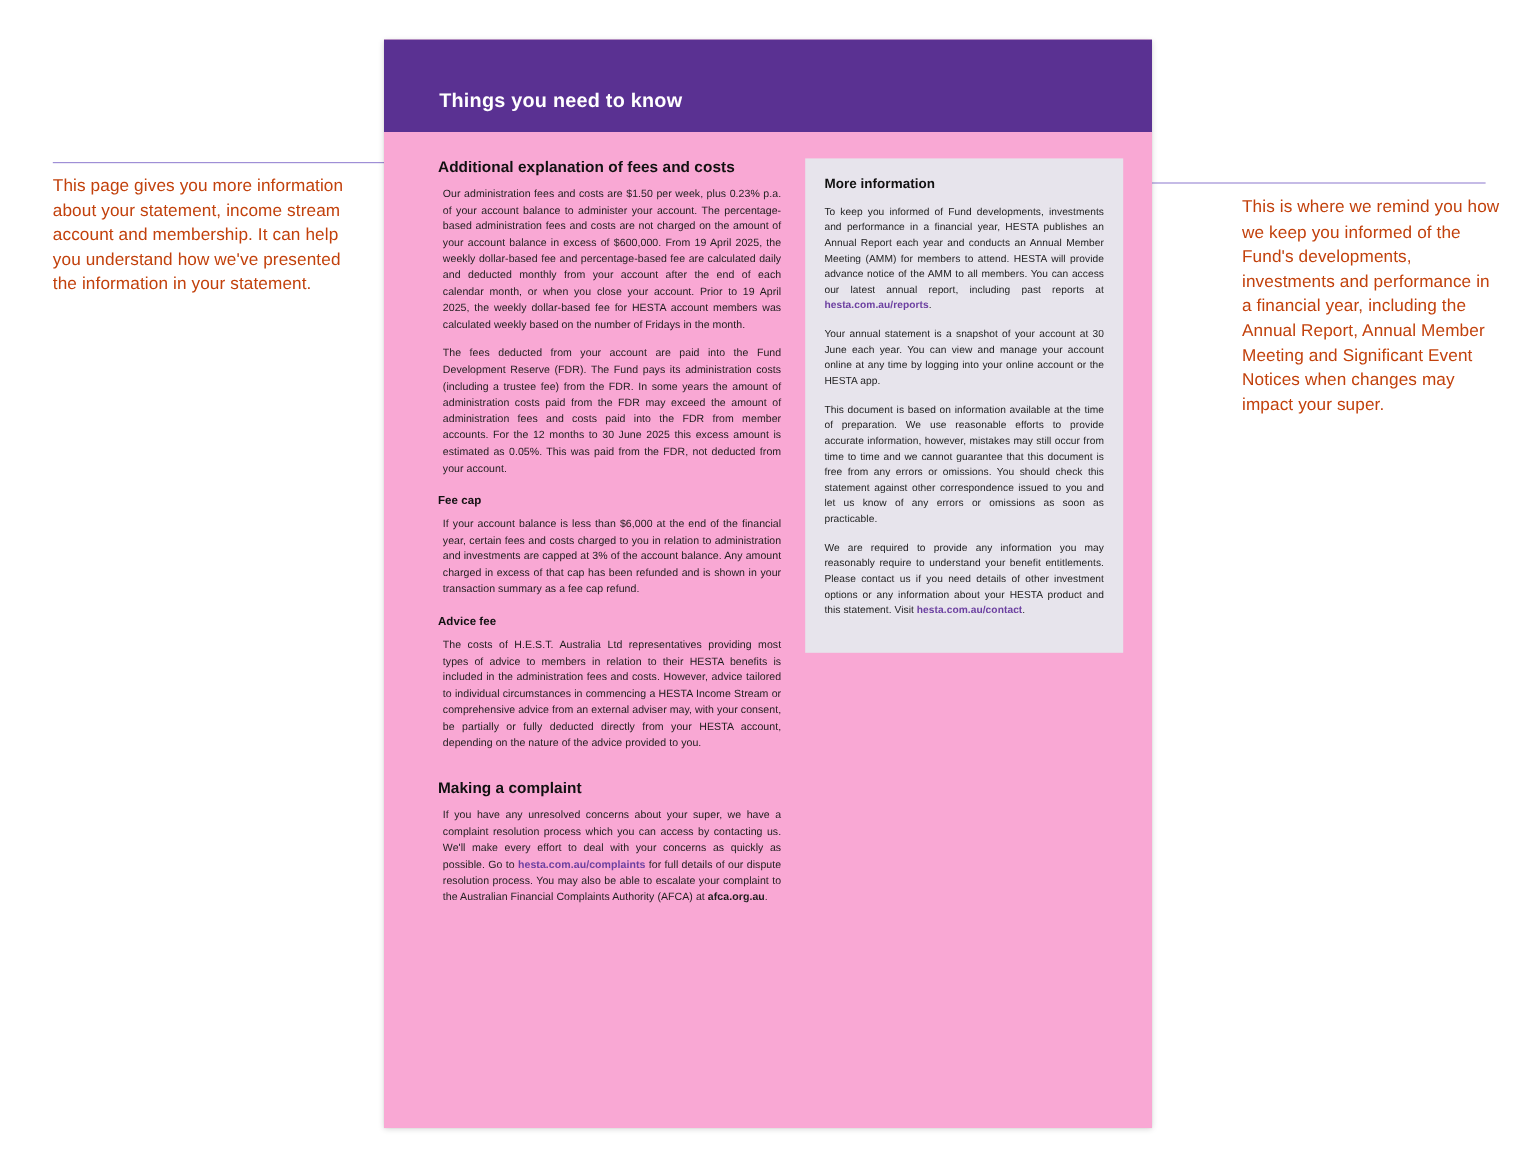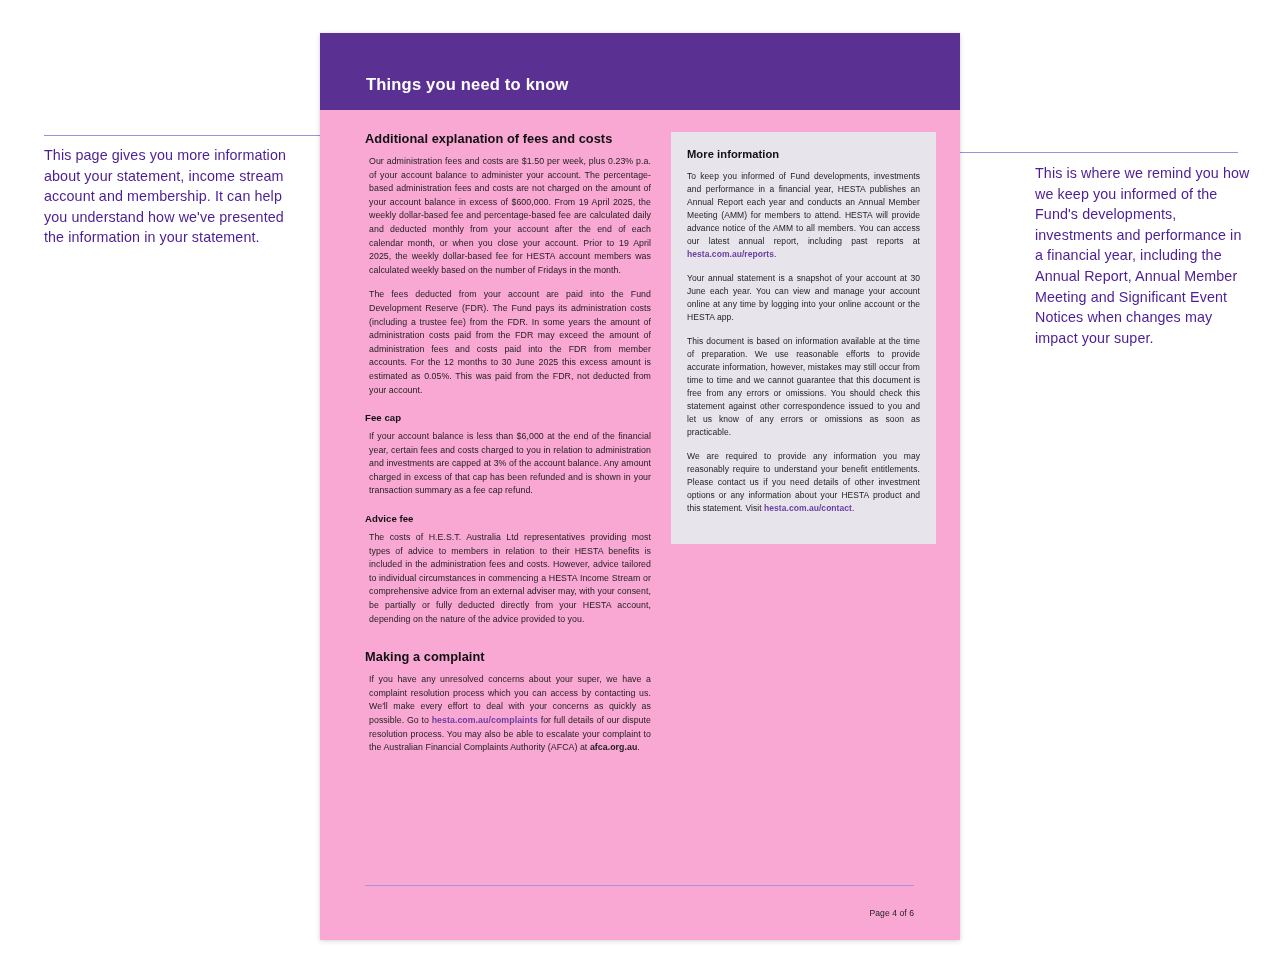--- a/index.html
+++ b/index.html
@@ -26,21 +26,21 @@
     position: absolute;
     width: 8px;
     height: 8px;
     border-radius: 50%;
     background: #9b8cd8;
   }
   .callout-text {
     position: absolute;
     font-size: 14.3px;
     line-height: 20.6px;
-    color: #4c1d95;
+    color: #c2410c;
     letter-spacing: .1px;
   }
   #callout-left-text { left: 44px; top: 145px; width: 250px; }
   #callout-right-text { left: 1035px; top: 163px; width: 215px; }
 
   
   .page {
     position: absolute;
     left: 320px;
     top: 33px;
@@ -199,18 +199,14 @@
         <p>This document is based on information available at the time of preparation. We use reasonable efforts to provide accurate information, however, mistakes may still occur from time to time and we cannot guarantee that this document is free from any errors or omissions. You should check this statement against other correspondence issued to you and let us know of any errors or omissions as soon as practicable.</p>
 
 
         <p><span>We are required to provide any information you may reasonably require to understand your benefit entitlements. Please contact us if you need details of other investment options or any information about your HESTA product and this statement. Visit </span><a class="link" href="#">hesta.com.au/contact</a><span>.</span></p>
 
       </div>
     </div>
 
   </div>
 
-  <div class="page-footer">
-    <div class="footer-rule"></div>
-    <div class="footer-pageno">Page 4 of 6</div>
-  </div>
 
 </div>
 
 </body></html>

